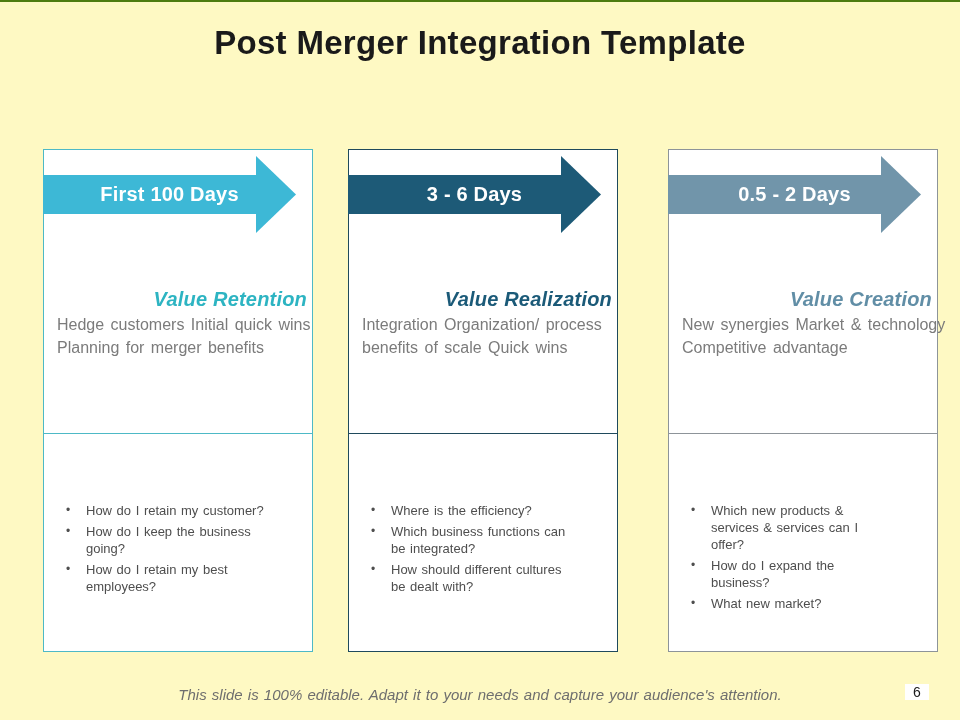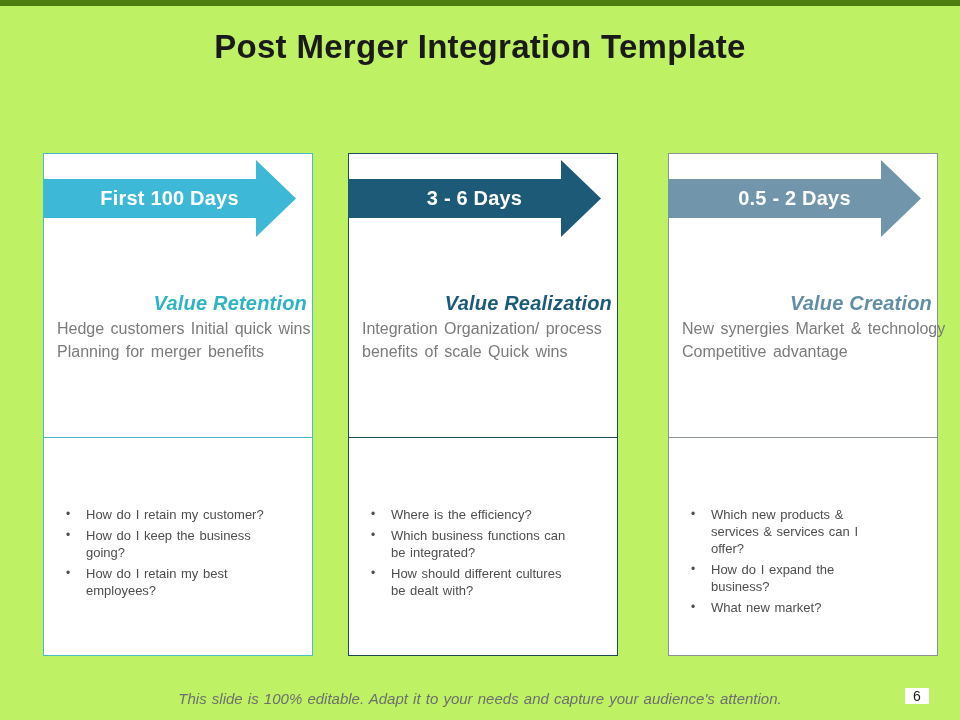--- a/index.html
+++ b/index.html
@@ -5,22 +5,22 @@
   html, body { margin: 0; padding: 0; }
   body {
     width: 960px; height: 720px;
     background: #ffffff;
     font-family: "Liberation Sans", sans-serif;
     position: relative;
     overflow: hidden;
   }
   .slide {
     position: absolute; inset: 0;
-    background: #bef264;
-    border-top: 6px solid #4d7c0f;
+    background: #fef9c3;
+    border-top: 2px solid #4d7c0f;
   }
   .slide-title {
     position: absolute; top: 22px; left: 0; width: 960px;
     text-align: center;
     font-size: 33px; font-weight: bold; color: #1a1a1a;
     letter-spacing: 0.3px;
   }
   
   .col { position: absolute; top: 147px; width: 270px; height: 637px; }
   .col-1 { left: 43px; }

